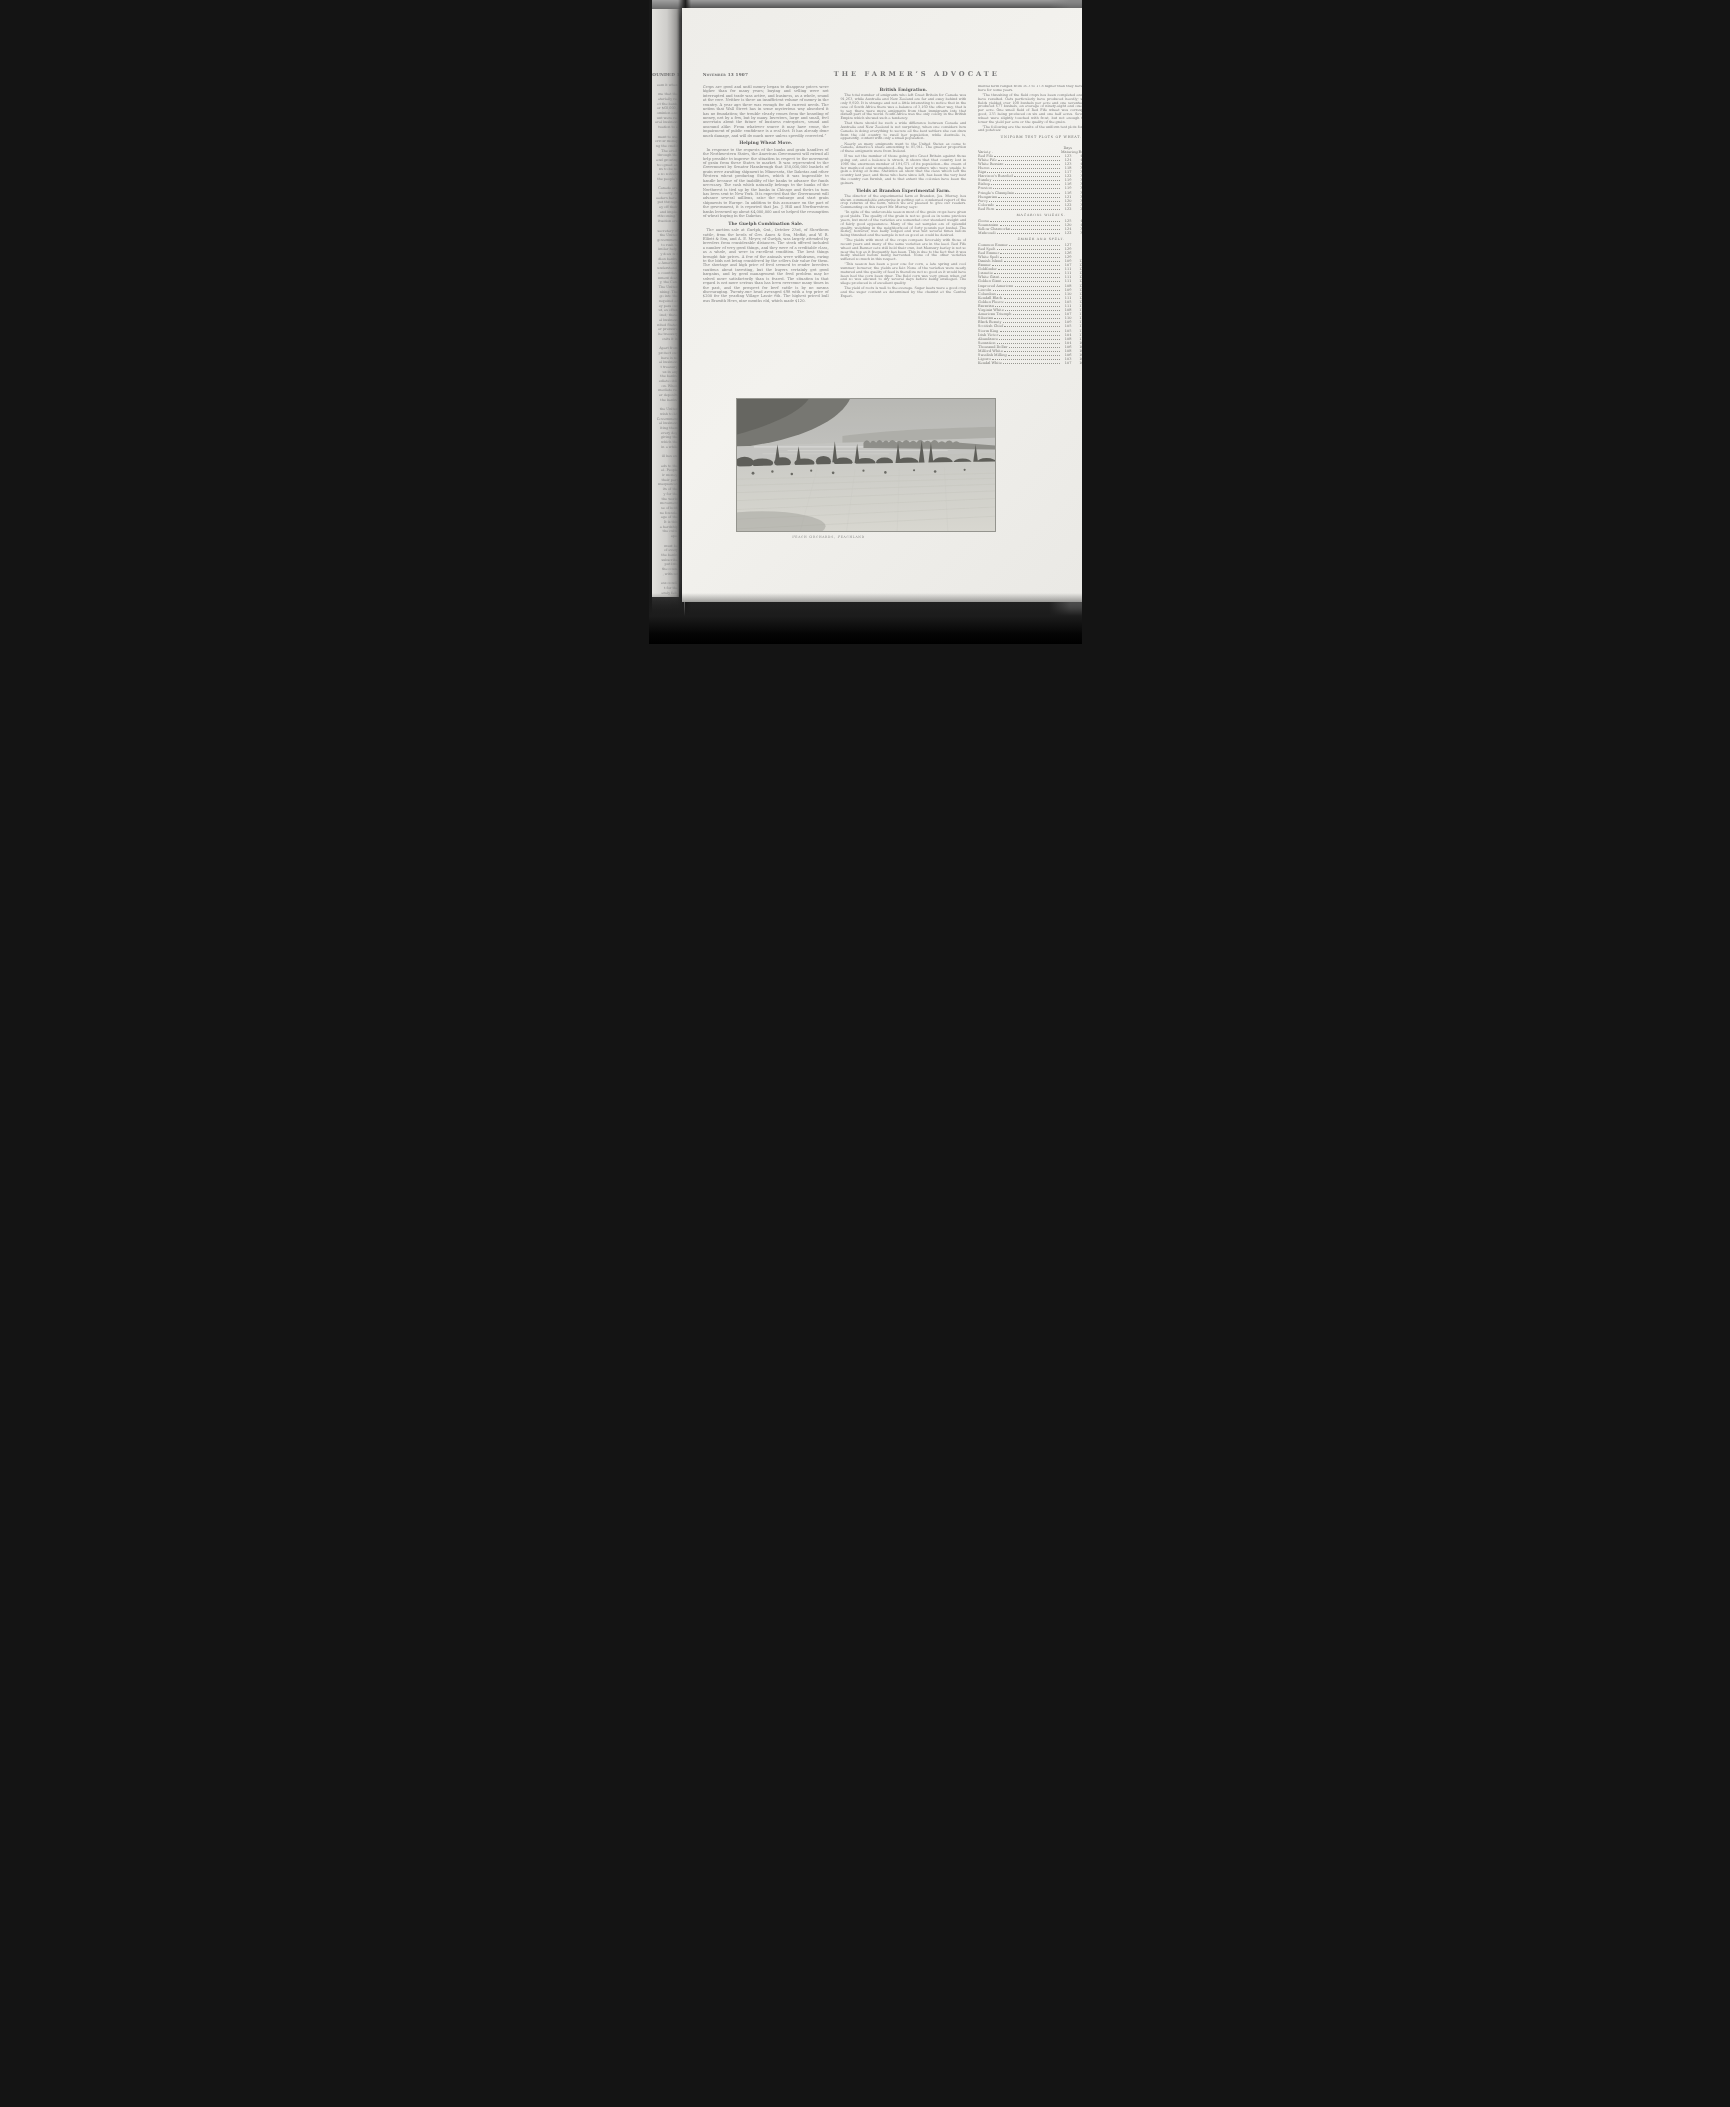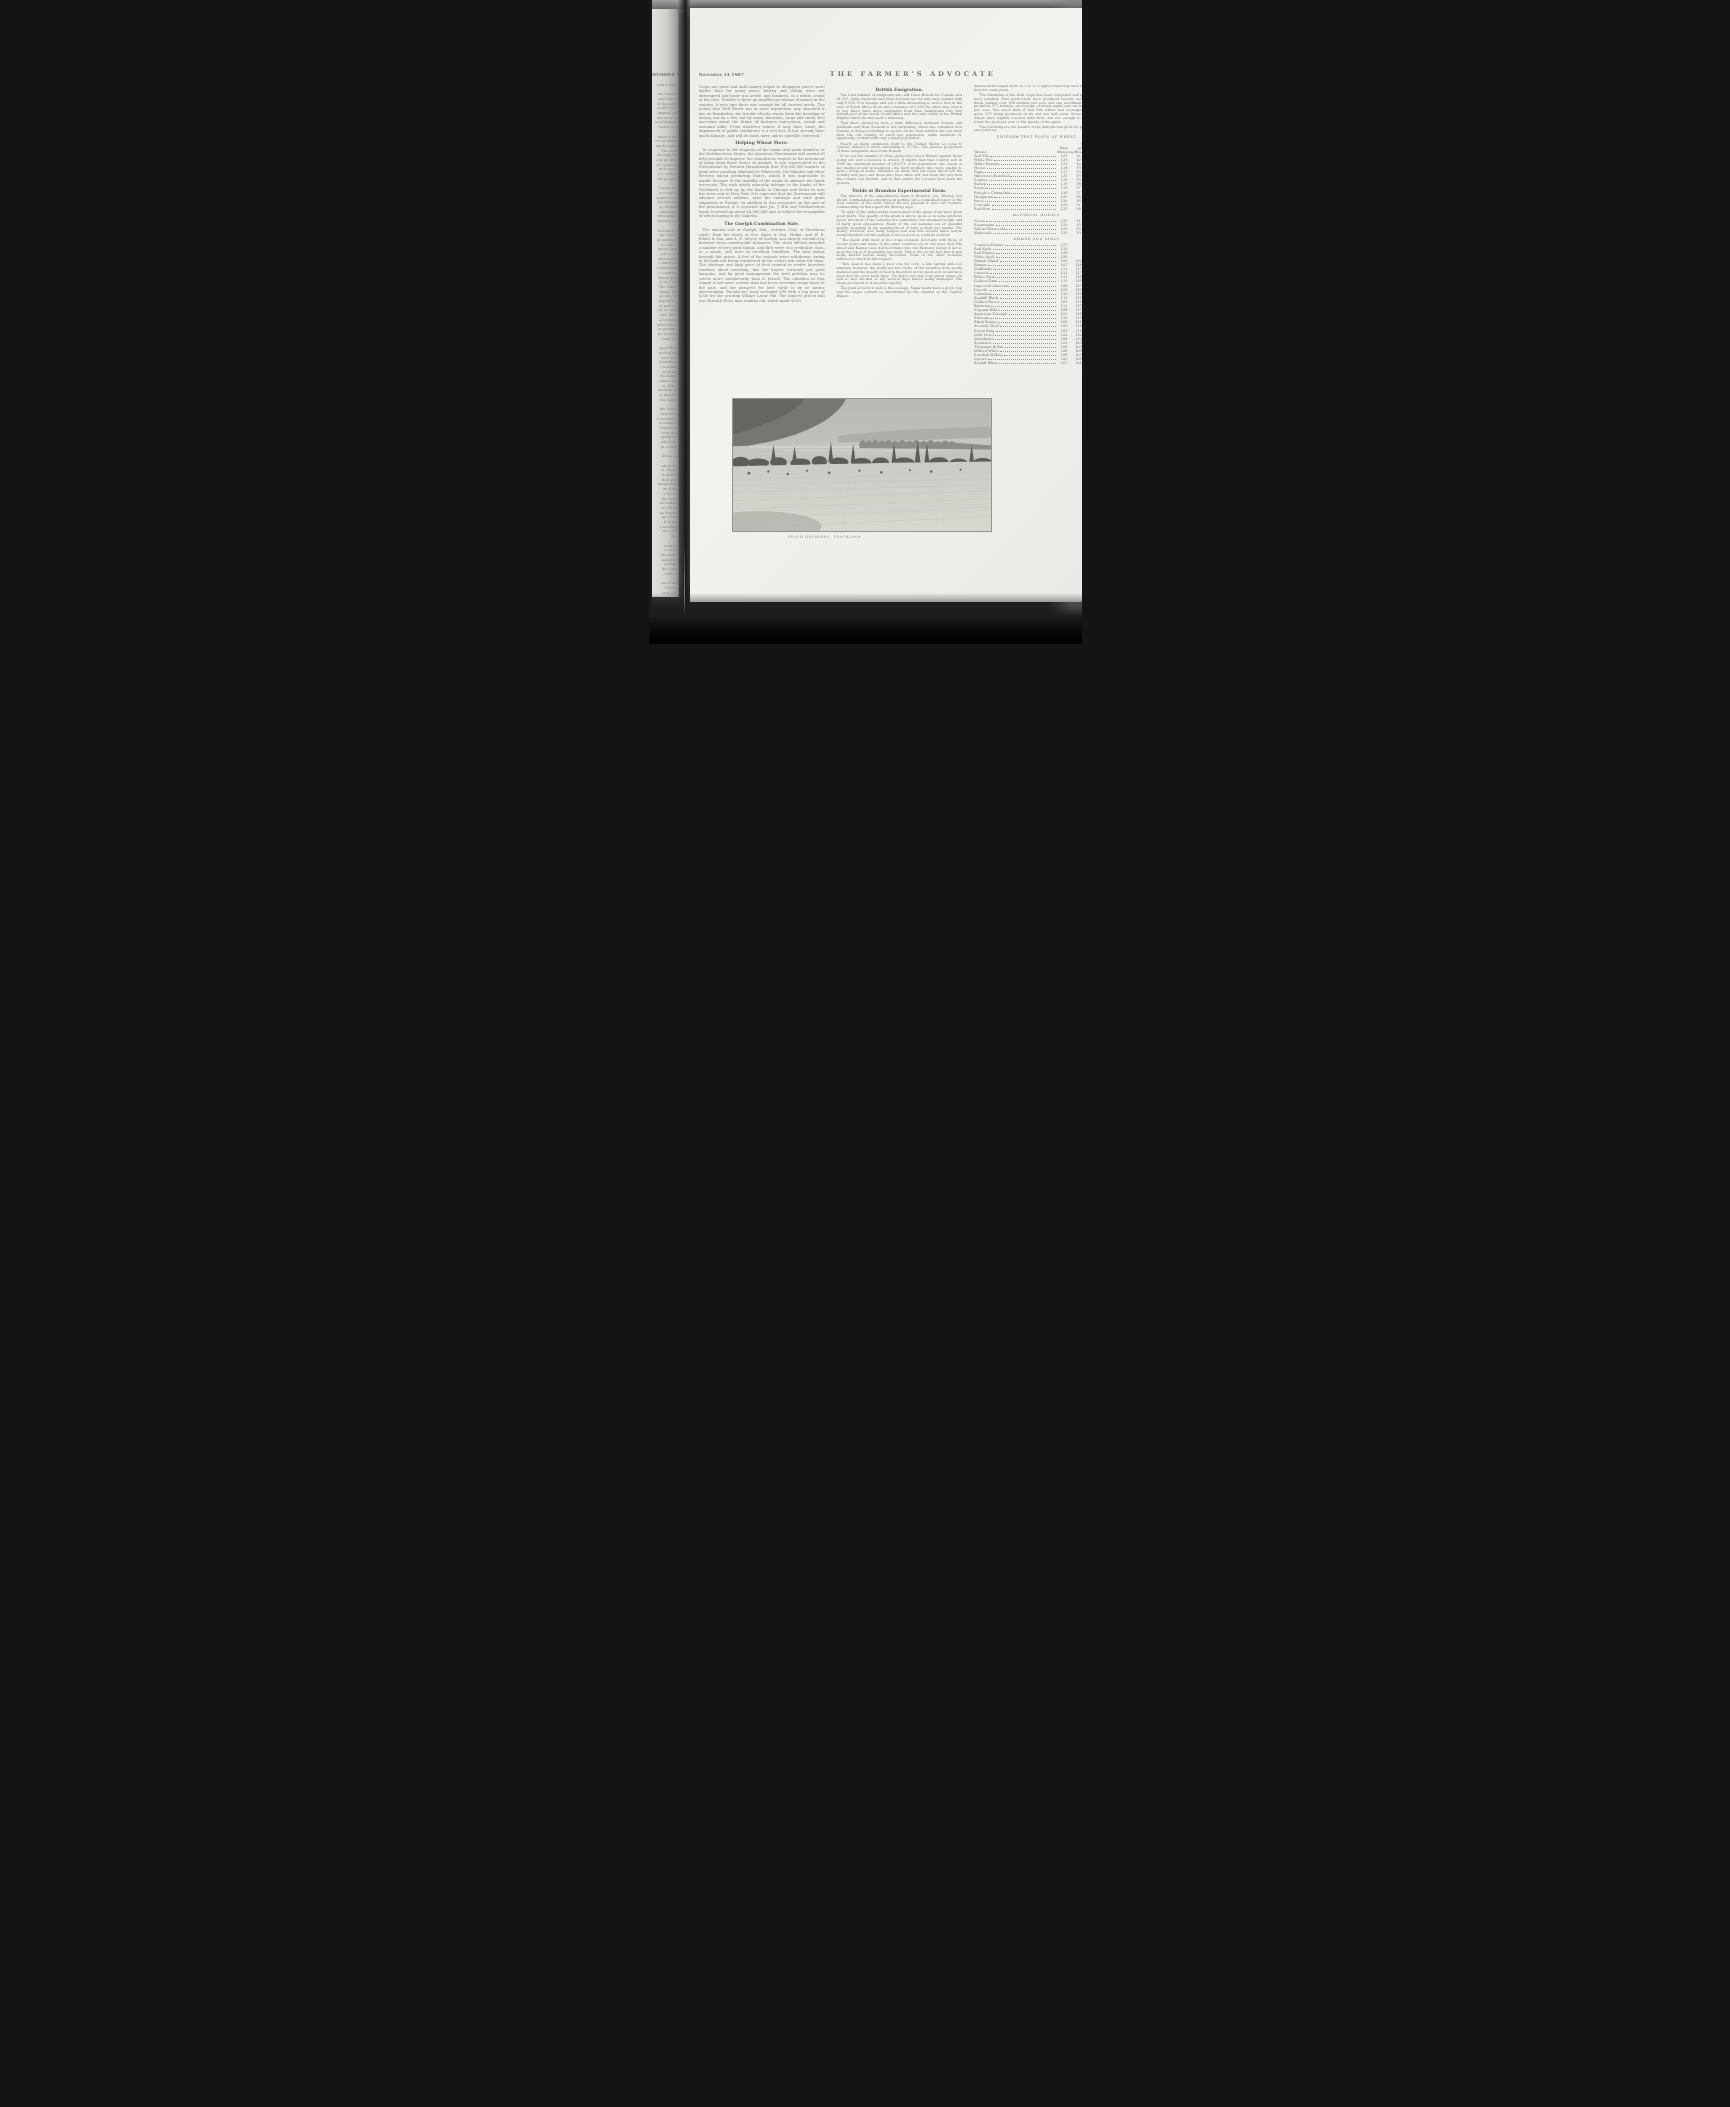--- a/index.html
+++ b/index.html
@@ -20,23 +20,23 @@
   .adjacent{position:absolute;left:3.8px;top:9.3px;width:27px;height:588px;box-sizing:border-box;
         padding:63px 1.3px 0 0;overflow:hidden;
         background:linear-gradient(90deg,#e3e2de,#cfcecb 55%,#a3a2a0 90%,#7c7b79);}
   .adjacent-masthead{font-weight:bold;font-size:4.2px;letter-spacing:0.2px;color:#6c6c6c;
         text-align:right;margin-bottom:5.5px;white-space:nowrap;}
   .frag{min-height:4.7px;line-height:4.7px;font-size:3.4px;color:#868686;text-align:right;white-space:nowrap;}
   .gutter{position:absolute;left:29.5px;top:0;width:12.6px;height:100%;
         background:linear-gradient(90deg,rgba(50,50,50,0),rgba(35,35,35,.85) 45%,rgba(22,22,22,.9) 58%,rgba(60,60,60,0));}
 
   
-  .page{position:absolute;left:41px;top:8.4px;width:434px;height:594px;
+  .page{position:absolute;left:33px;top:8.4px;width:434px;height:594px;
         background:linear-gradient(135deg,#eeede9 0%,#f3f2ee 45%,#e9e8e4 100%);
-        box-shadow:0 0 9.3px rgba(0,0,0,.5);}
+        box-shadow:0 0 9.3px rgba(0,0,0,.5);padding-left:12px;}
   .page-header{display:flex;align-items:baseline;justify-content:space-between;
         margin:62px 28px 0 9.3px;}
   .ph-date{font-variant:small-caps;font-weight:bold;font-size:4.2px;color:#6e6e6e;letter-spacing:0.2px;}
   .ph-title{flex:1;text-align:center;font-weight:bold;font-size:6.7px;letter-spacing:3px;color:#787878;}
   .ph-num{font-size:4.8px;color:#6a6a6a;letter-spacing:0.4px;}
 
   .columns{display:flex;gap:11.8px;padding:6.7px 23.6px 0 9.3px;height:310px;overflow:hidden;}
   .col{flex:1;min-width:0;text-align:justify;color:#7d7d7d;overflow:hidden;}
   .c1{font-size:3.7px;line-height:4.4px;}
   .c2,.c3{font-size:3.4px;line-height:3.8px;}

